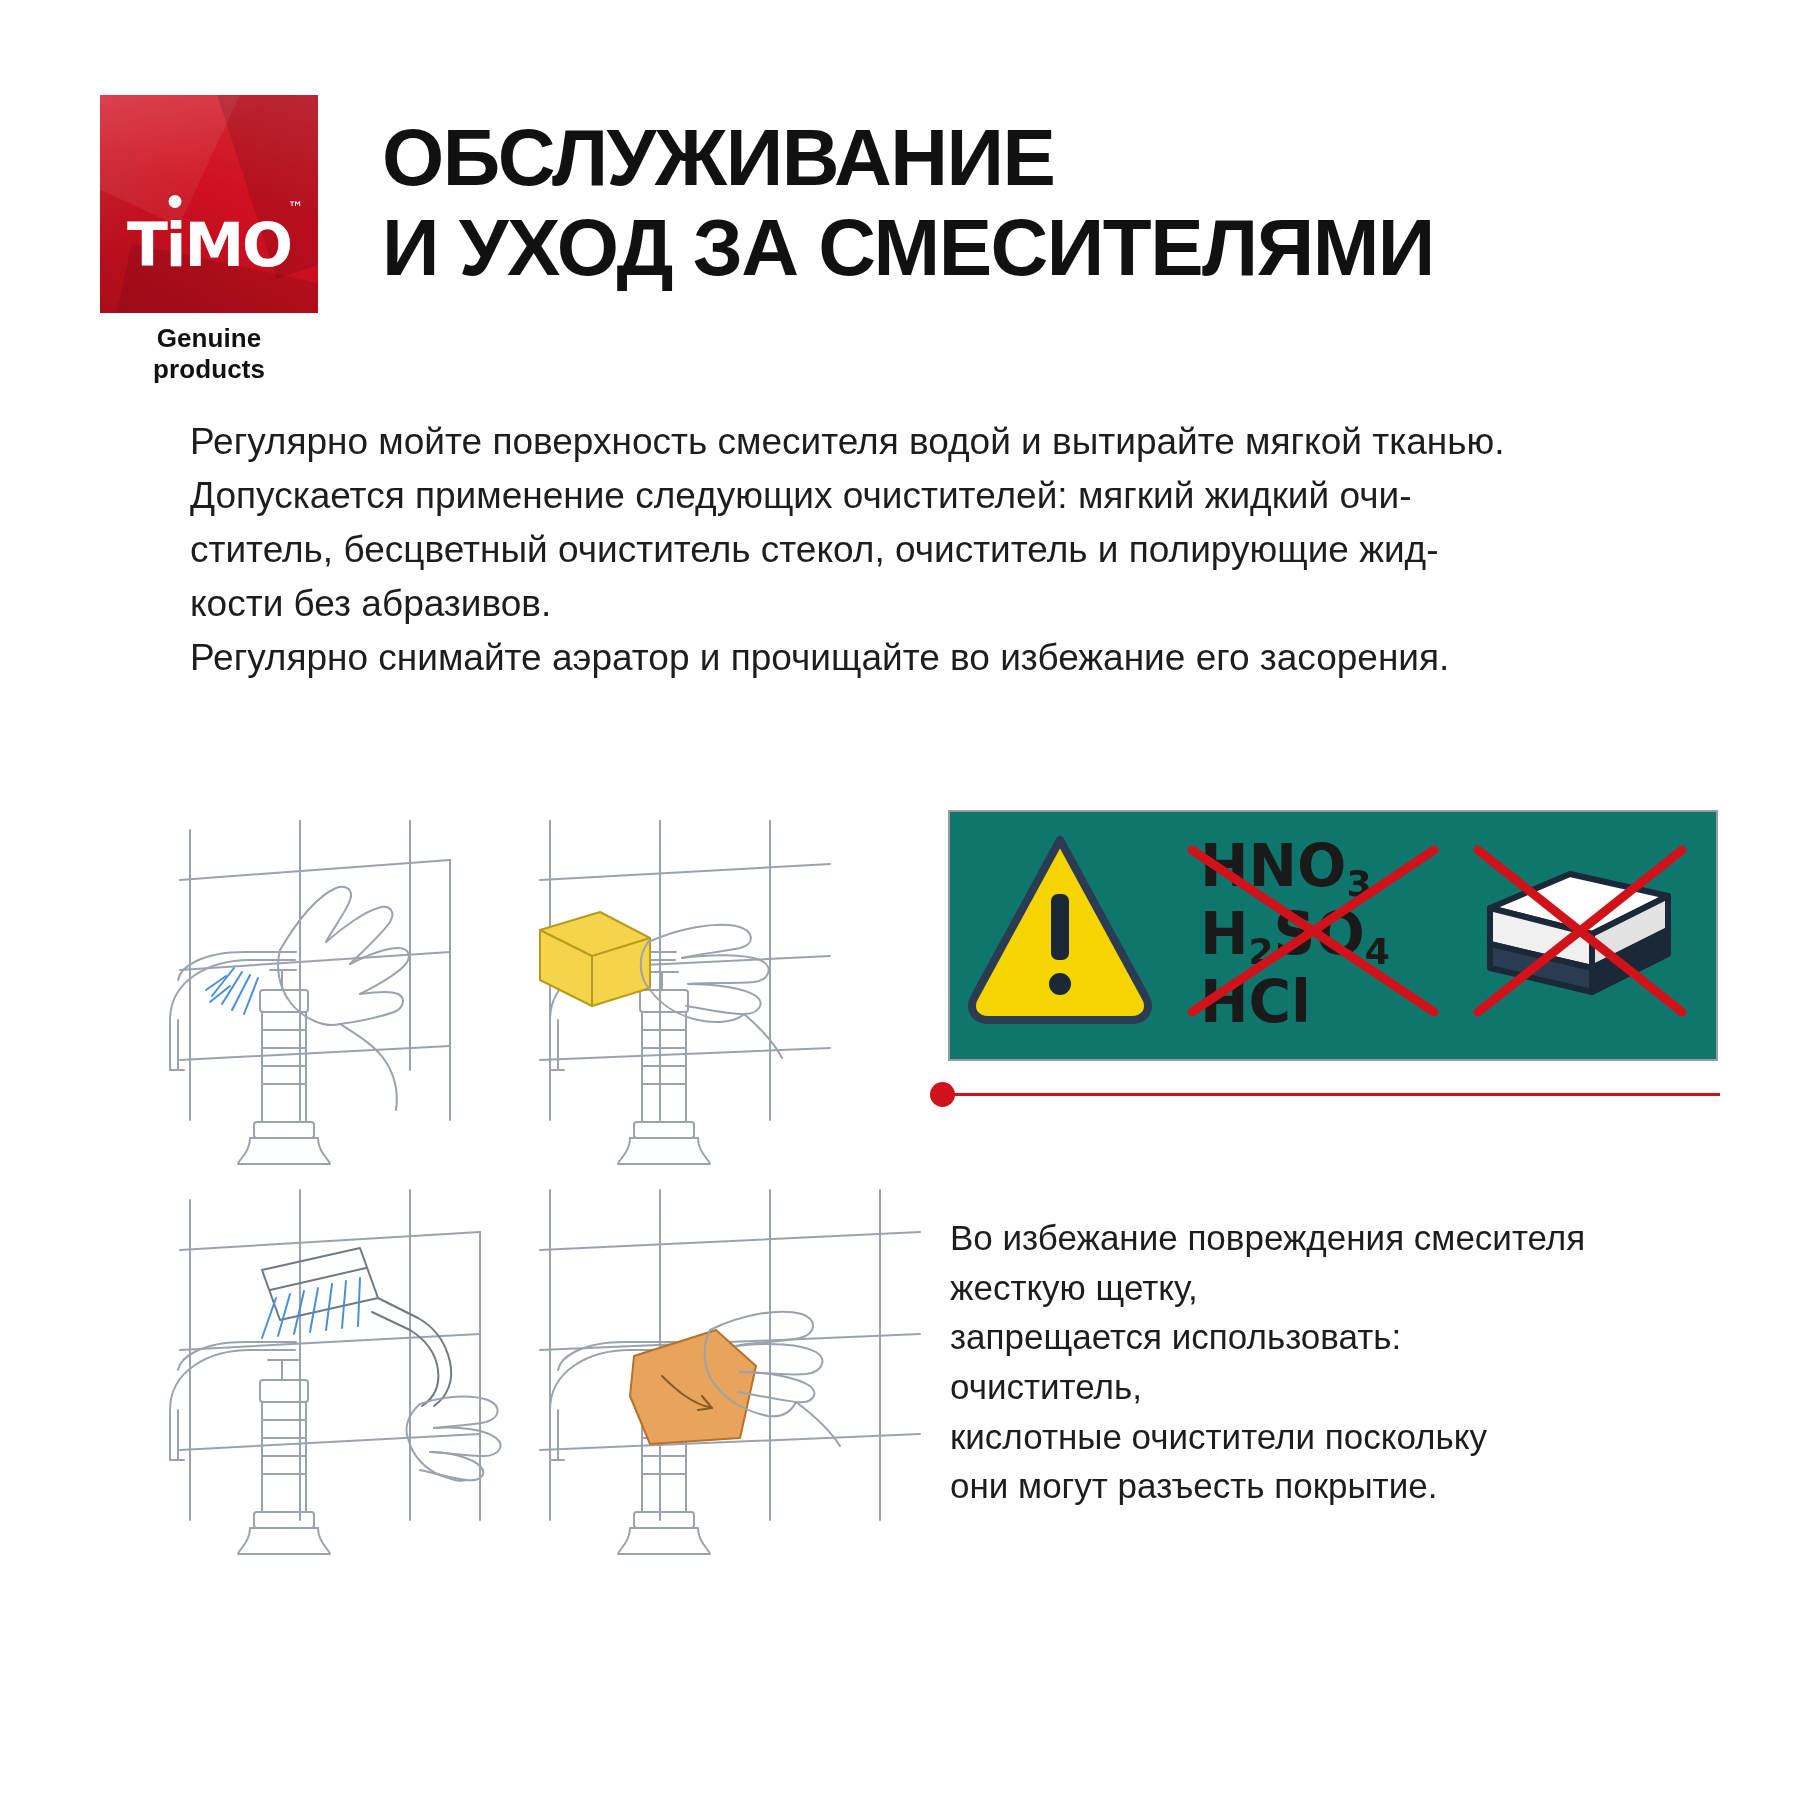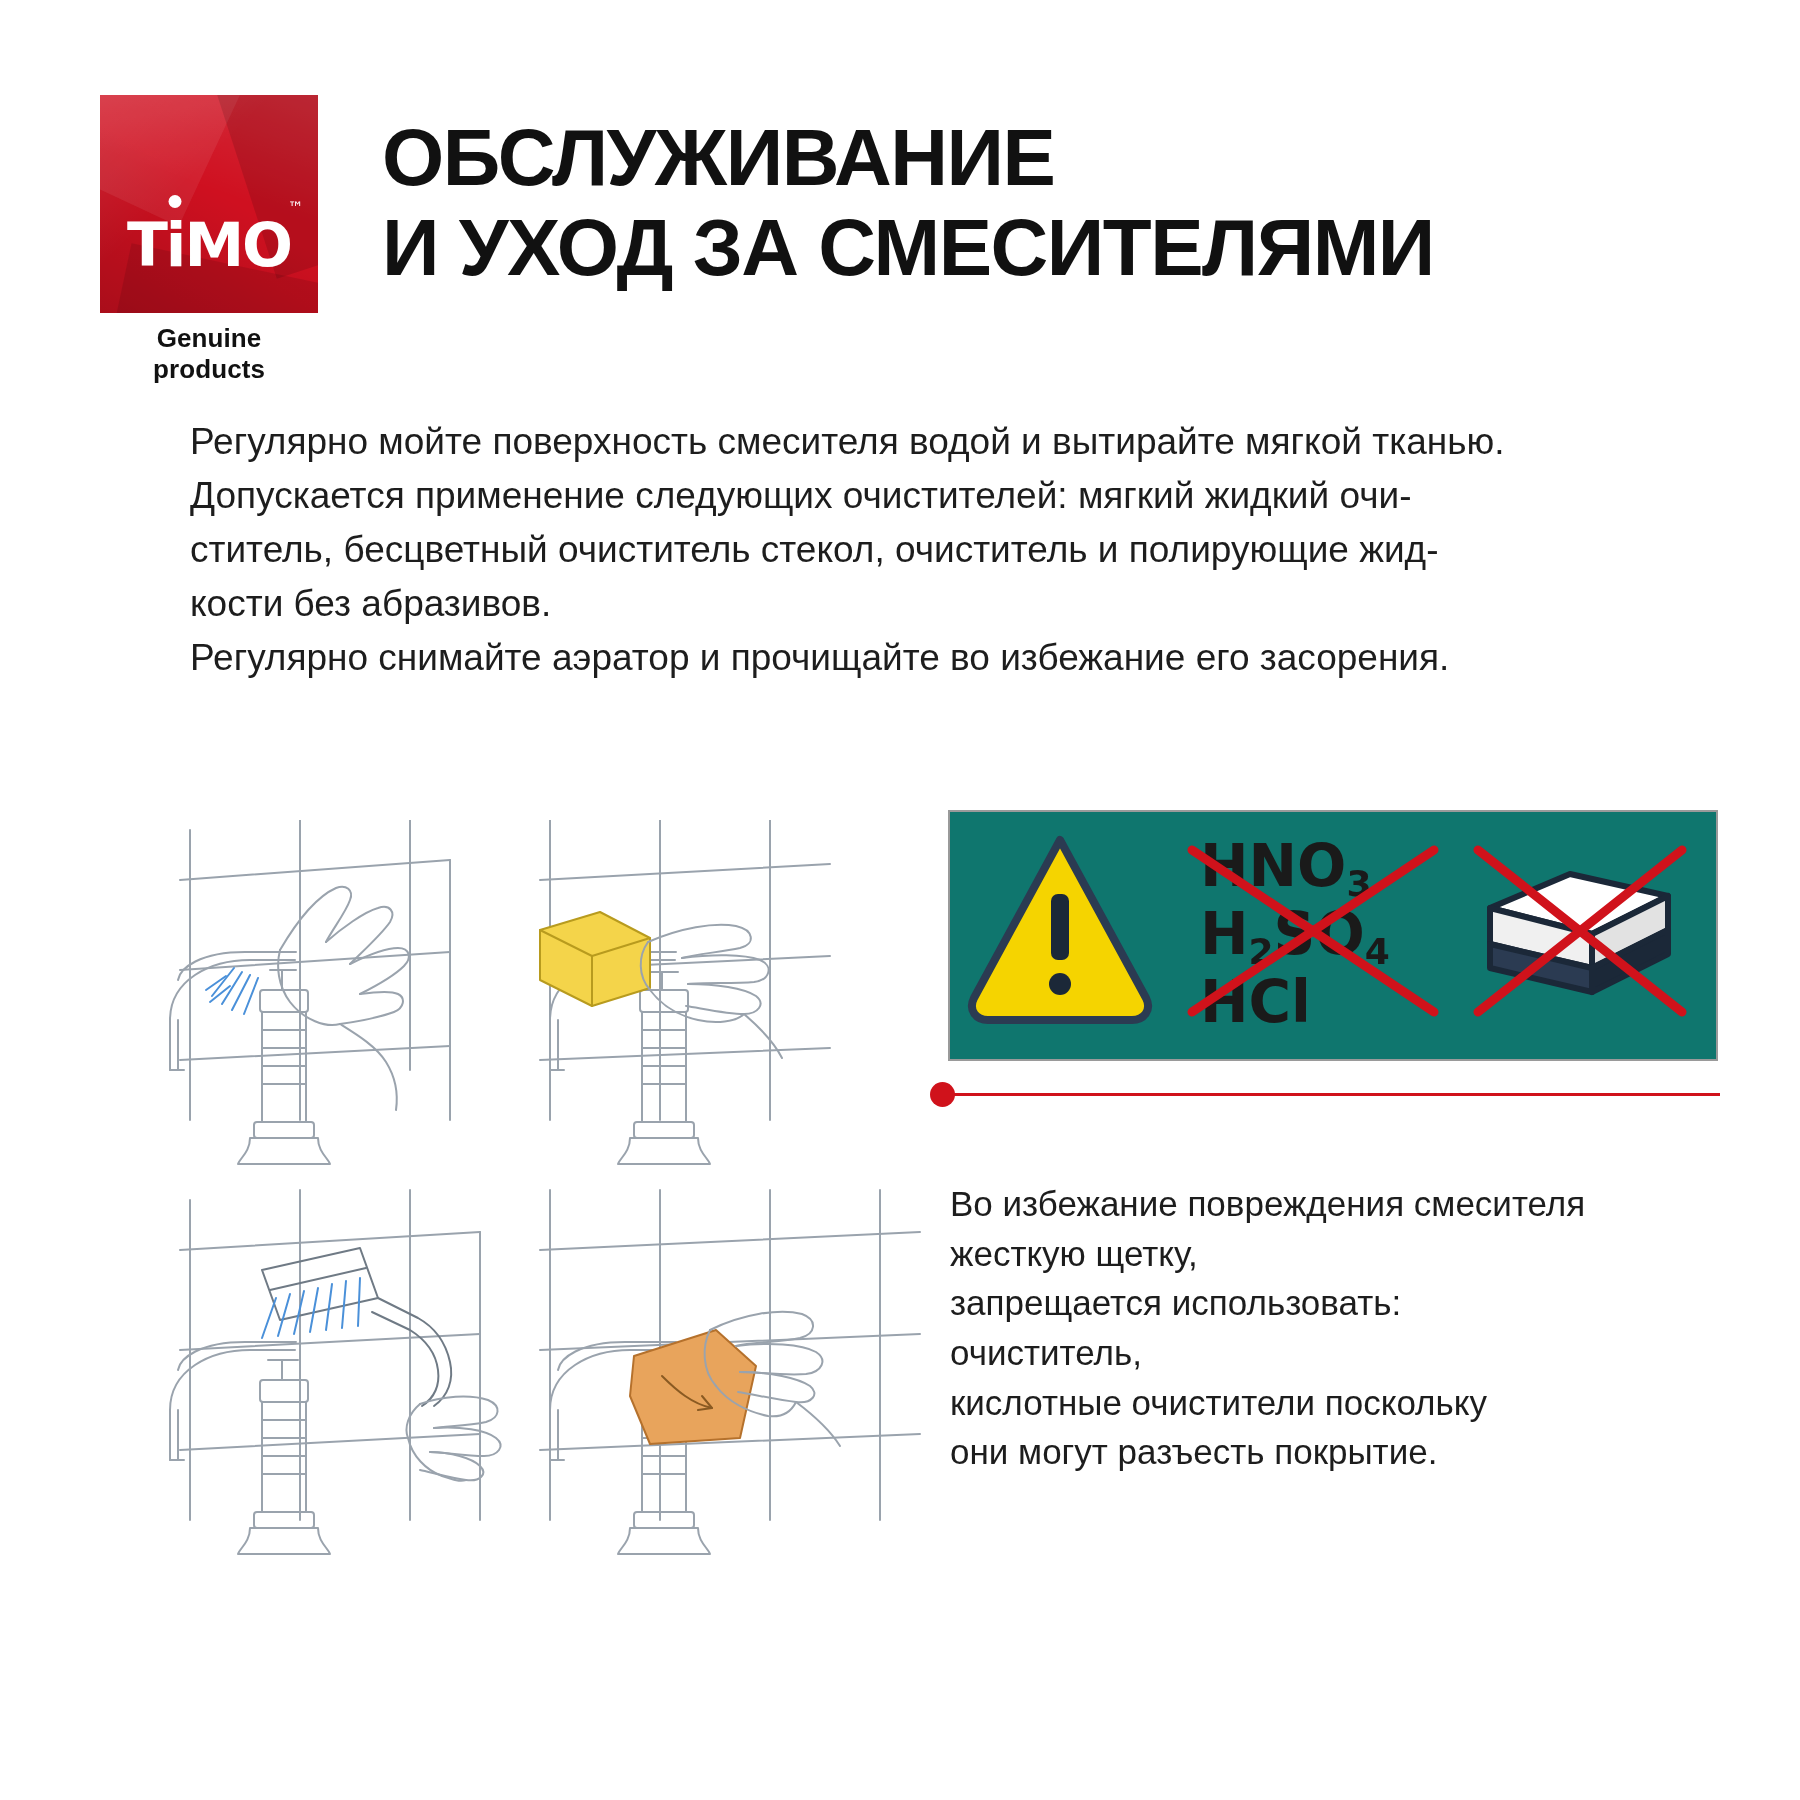--- a/index.html
+++ b/index.html
@@ -162,21 +162,21 @@
     position: absolute;
     left: 0; top: 0;
     width: 25px; height: 25px;
     border-radius: 50%;
     background: #d0121b;
   }
 
   .warn-text {
     position: absolute;
     left: 950px;
-    top: 1179px;
+    top: 1213px;
     width: 790px;
     font-size: 35px;
     line-height: 1.42;
     color: #1d1d1d;
   }
   .warn-text p { margin: 0; white-space: nowrap; }
 </style>
 </head>
 <body>
 

